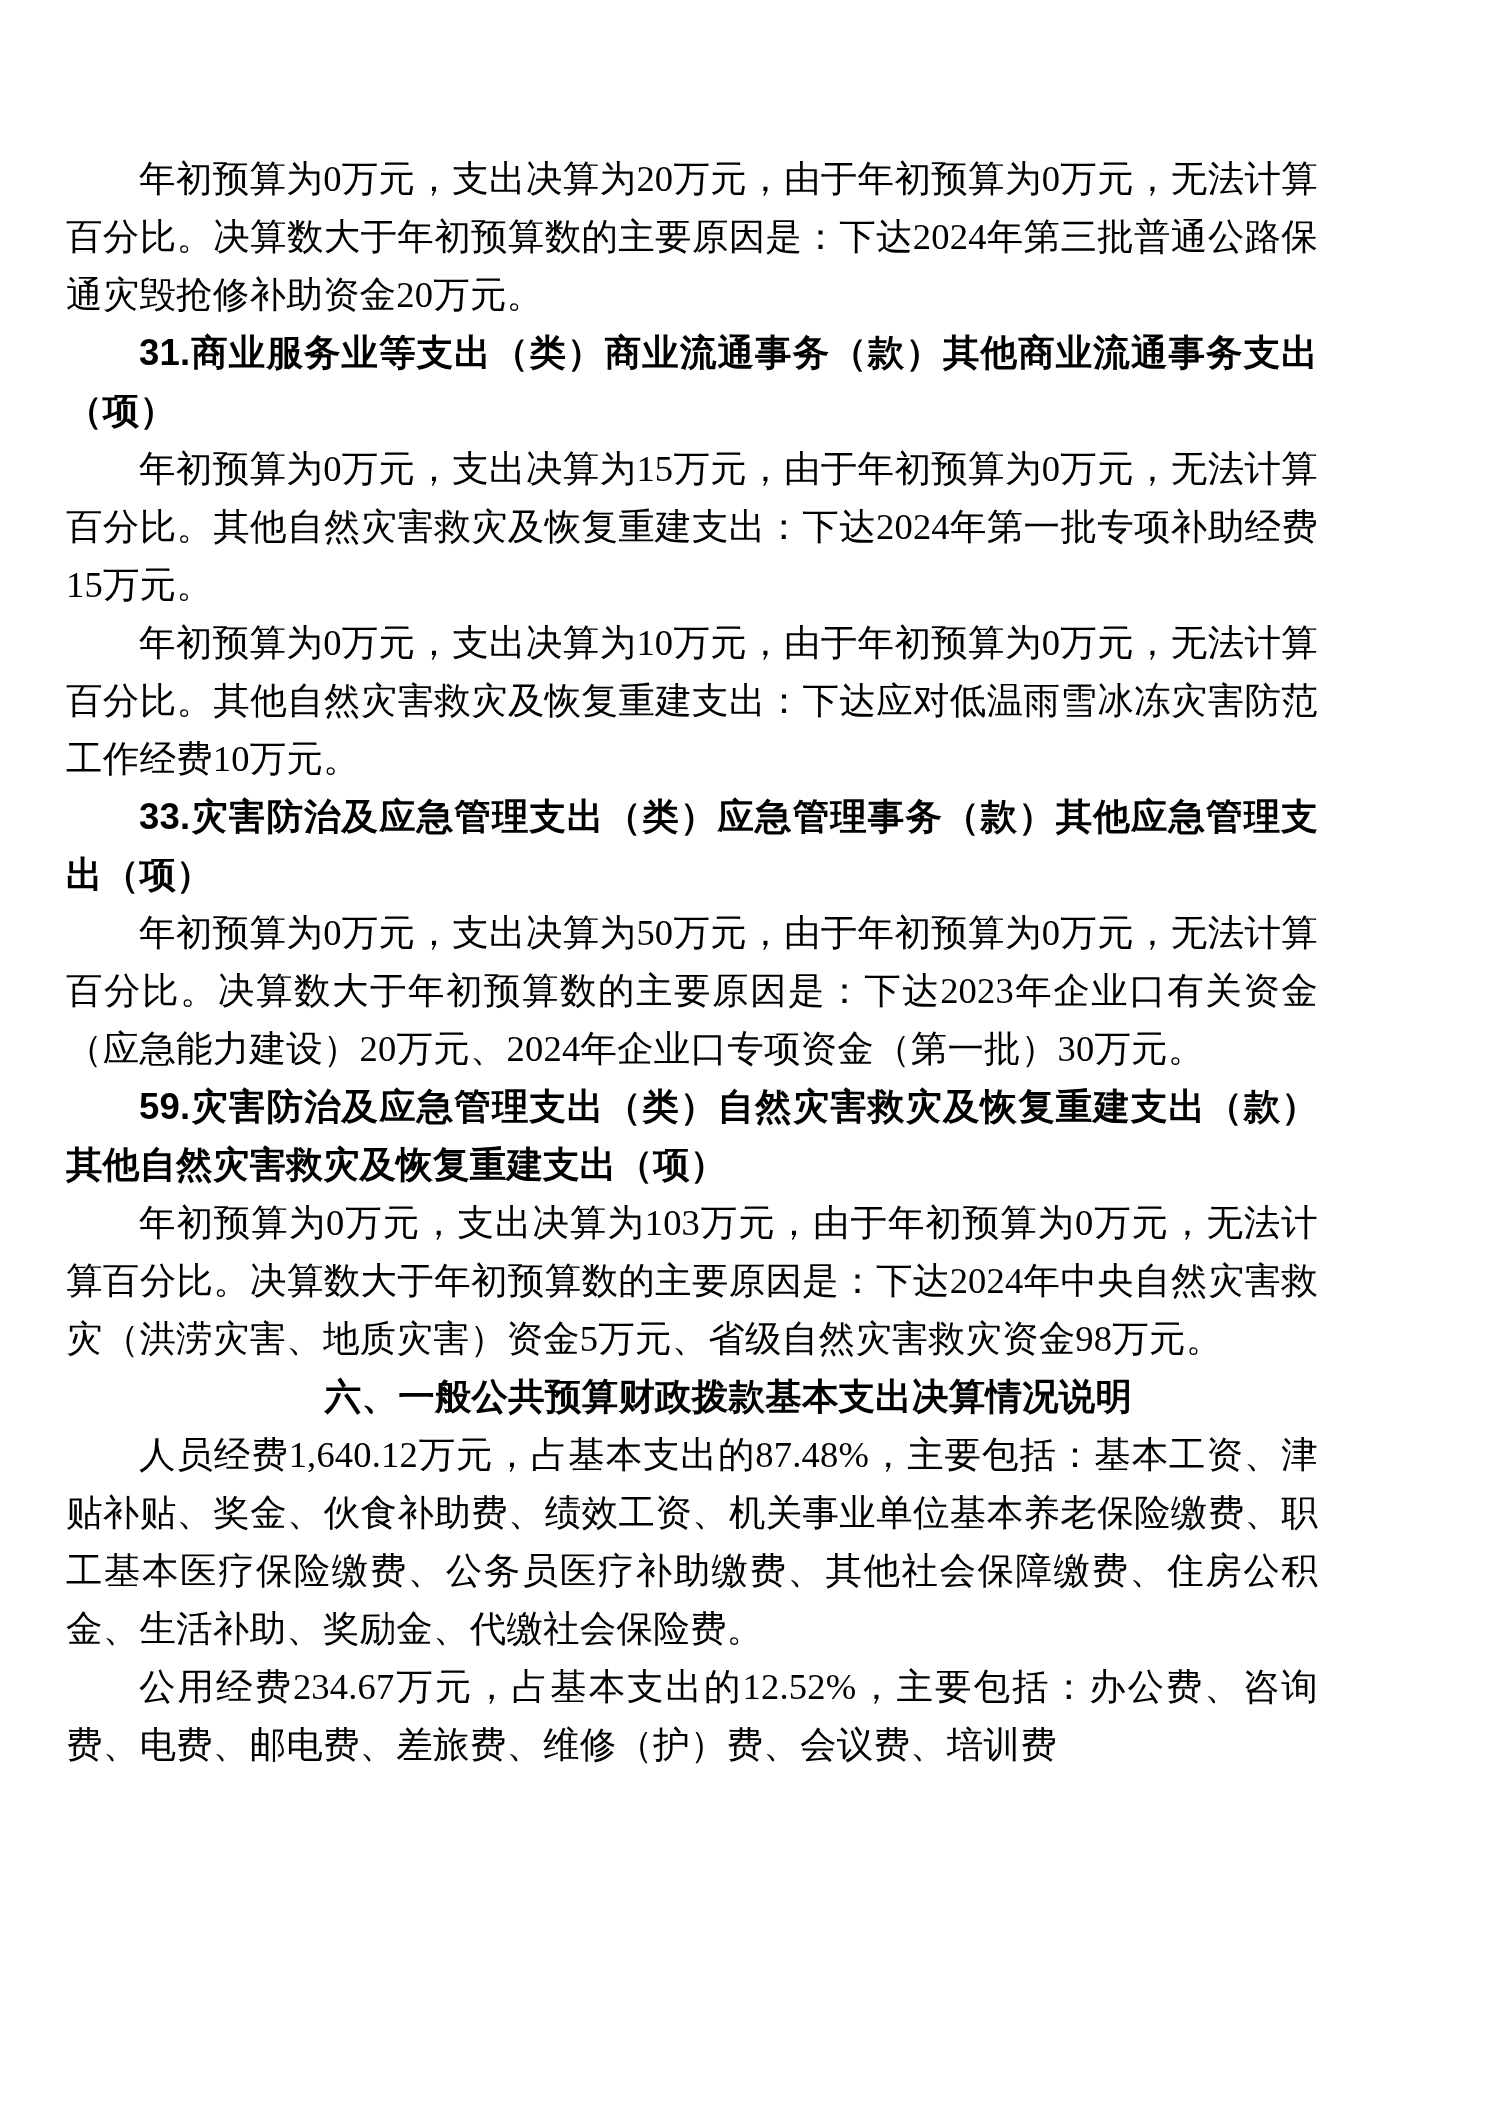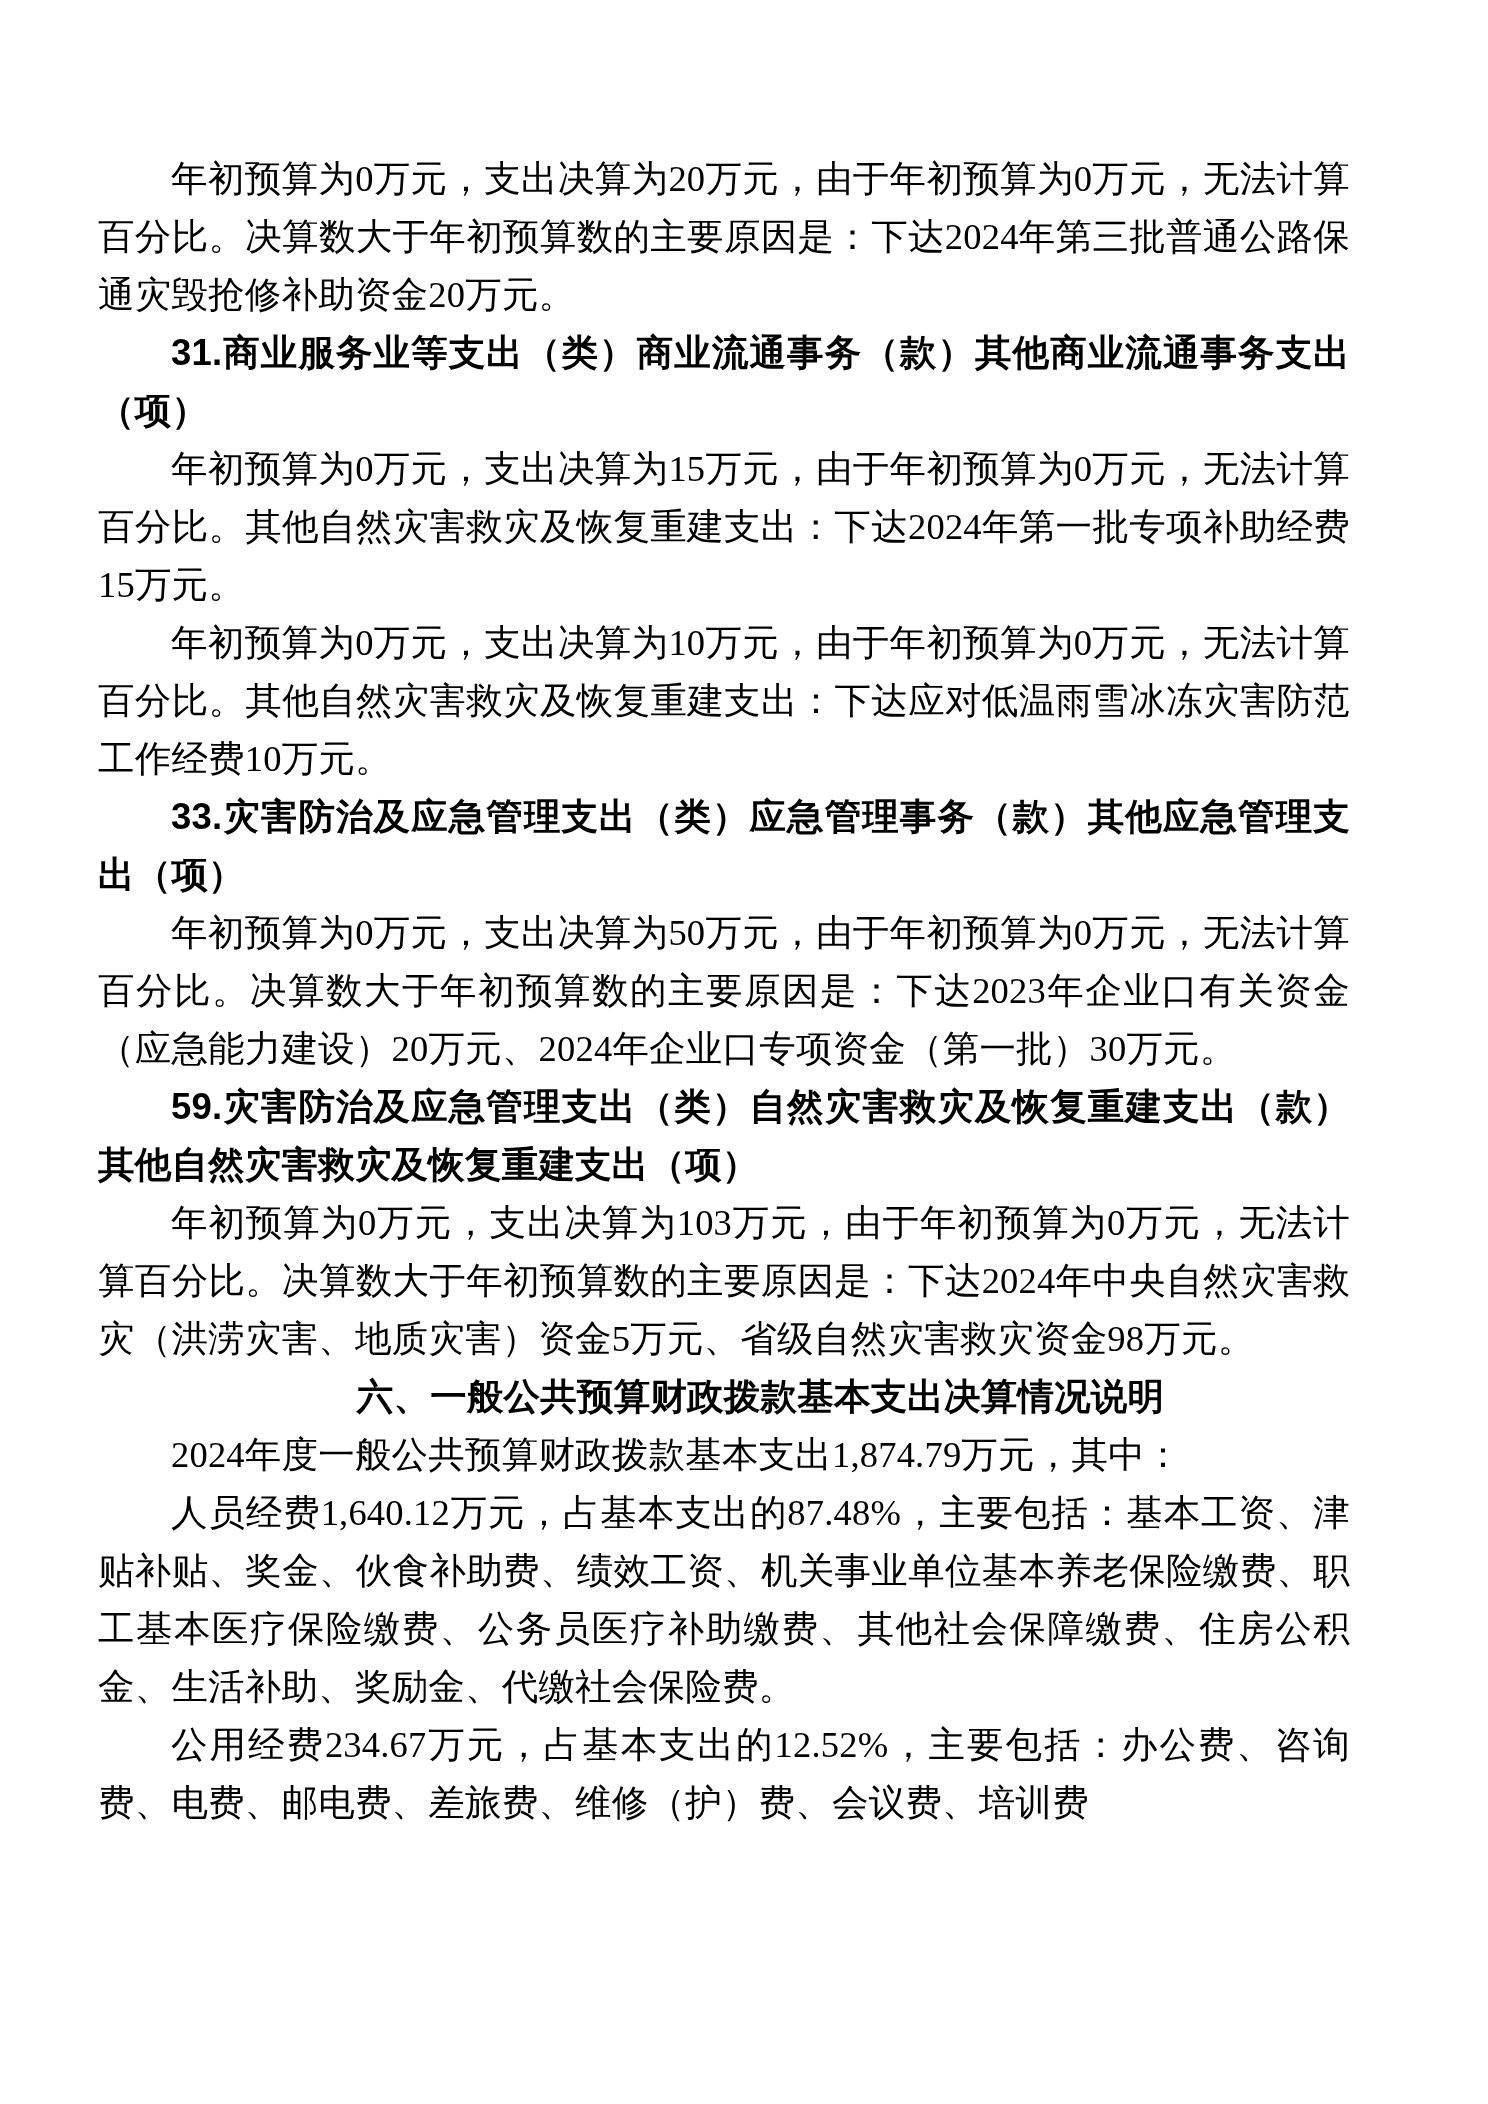--- a/index.html
+++ b/index.html
@@ -12,21 +12,21 @@
     height: 2104px;
     font-family: "Liberation Serif", "DejaVu Serif", serif;
     color: #000000;
     overflow: hidden;
   }
   .page {
     position: relative;
     width: 1488px;
     height: 2104px;
     box-sizing: border-box;
-    padding: 150px 118px 80px 98px;
+    padding: 150px 118px 80px 66px;
   }
   .doc-body {
     width: 1252px;
   }
   p {
     margin: 0;
     padding: 0;
   }
   .para {
     font-size: 36.5px;
@@ -70,18 +70,17 @@
 
     <p class="para">年初预算为0万元，支出决算为10万元，由于年初预算为0万元，无法计算百分比。其他自然灾害救灾及恢复重建支出：下达应对低温雨雪冰冻灾害防范工作经费10万元。</p>
 
     <p class="heading">33.灾害防治及应急管理支出（类）应急管理事务（款）其他应急管理支出（项）</p>
     <p class="para">年初预算为0万元，支出决算为50万元，由于年初预算为0万元，无法计算百分比。决算数大于年初预算数的主要原因是：下达2023年企业口有关资金（应急能力建设）20万元、2024年企业口专项资金（第一批）30万元。</p>
 
     <p class="heading">59.灾害防治及应急管理支出（类）自然灾害救灾及恢复重建支出（款）其他自然灾害救灾及恢复重建支出（项）</p>
     <p class="para">年初预算为0万元，支出决算为103万元，由于年初预算为0万元，无法计算百分比。决算数大于年初预算数的主要原因是：下达2024年中央自然灾害救灾（洪涝灾害、地质灾害）资金5万元、省级自然灾害救灾资金98万元。</p>
 
     <p class="section-heading">六、一般公共预算财政拨款基本支出决算情况说明</p>
-    <p class="para">2024年度一般公共预算财政拨款基本支出1,874.79万元，其中：</p>
     <p class="para">人员经费1,640.12万元，占基本支出的87.48%，主要包括：基本工资、津贴补贴、奖金、伙食补助费、绩效工资、机关事业单位基本养老保险缴费、职工基本医疗保险缴费、公务员医疗补助缴费、其他社会保障缴费、住房公积金、生活补助、奖励金、代缴社会保险费。</p>
     <p class="para">公用经费234.67万元，占基本支出的12.52%，主要包括：办公费、咨询费、电费、邮电费、差旅费、维修（护）费、会议费、培训费</p>
 
   </div>
 </div>
 
 </body></html>

